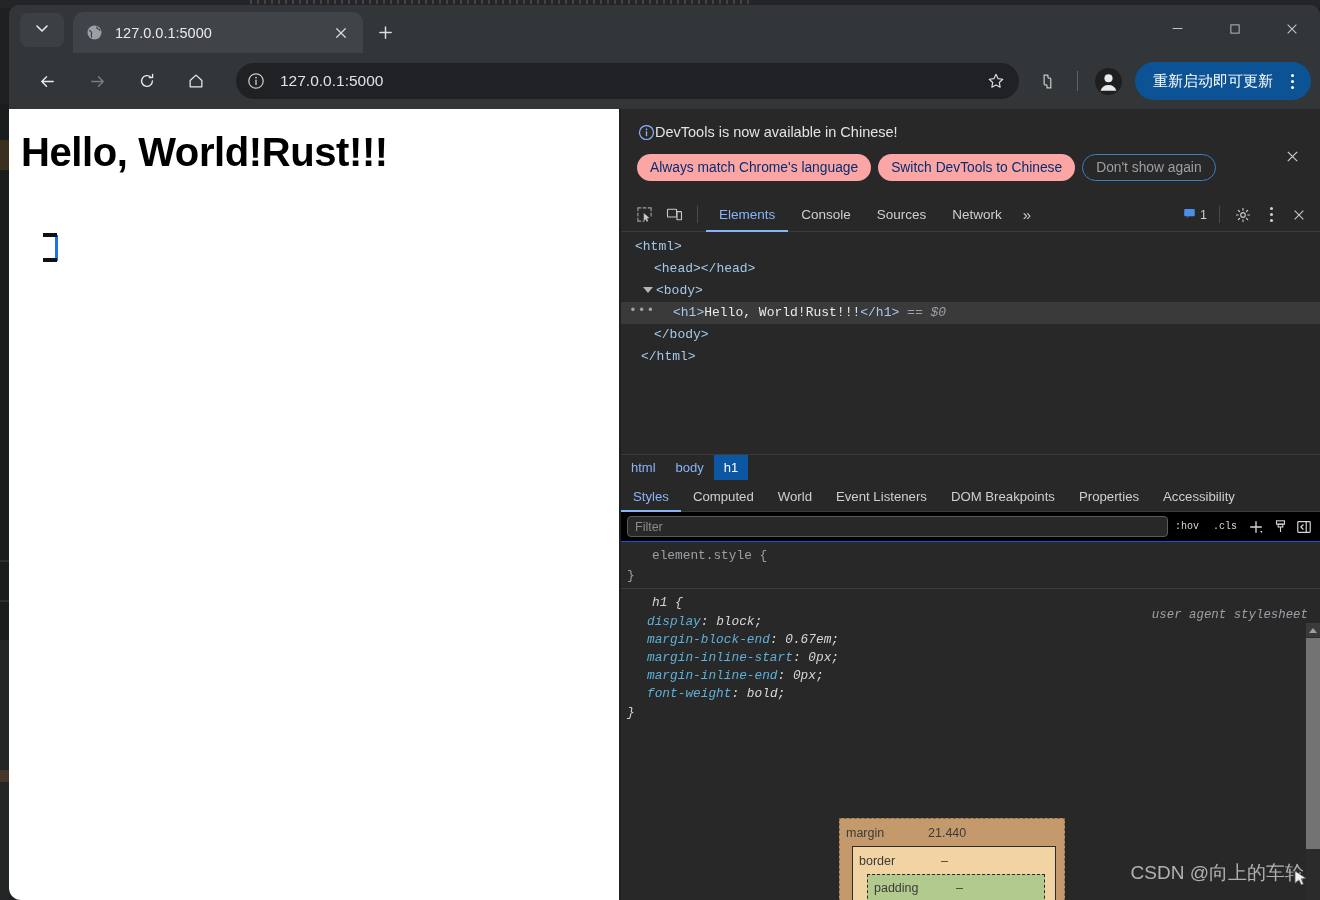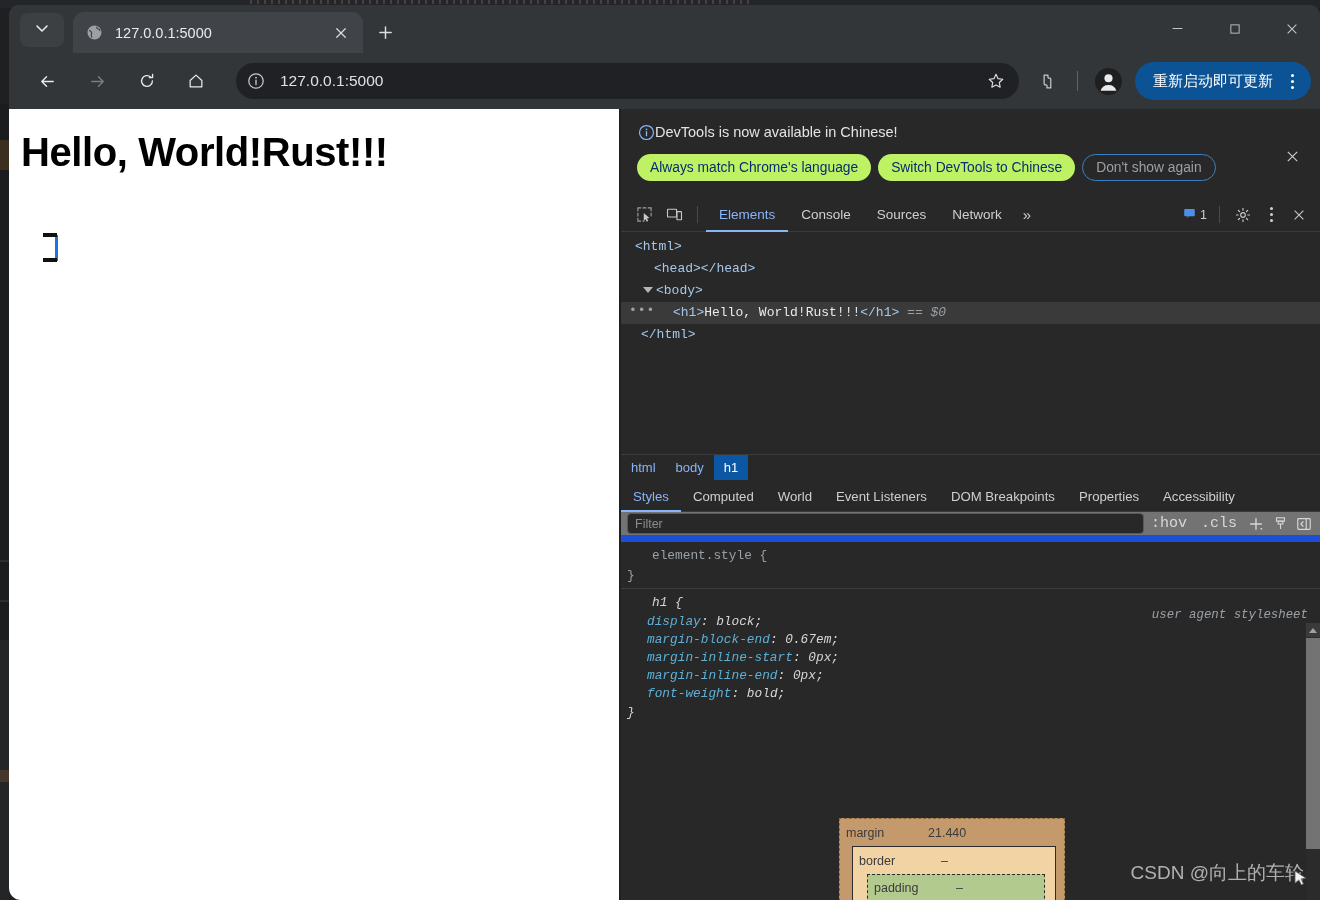--- a/index.html
+++ b/index.html
@@ -240,21 +240,21 @@
   .dt-banner-text {
     font-size: 14.5px; color: #e3e3e3;
   }
   .dt-banner-btns { display: flex; align-items: center; margin-top: 13px; }
   .dt-pill {
     height: 27px; border-radius: 14px;
     display: flex; align-items: center; padding: 0 13px;
     font-size: 13.8px; white-space: nowrap; cursor: pointer;
     margin-right: 7px;
   }
-  .dt-pill.filled { background: #bef264; color: #062e6f; }
+  .dt-pill.filled { background: #fca5a5; color: #062e6f; }
   .dt-pill.outline {
     background: transparent; color: #9aa0a6;
     border: 1px solid #3b7fc4;
   }
   .dt-banner-close {
     position: absolute; right: 17px; top: 36px;
     width: 22px; height: 22px; cursor: pointer;
     display: flex; align-items: center; justify-content: center;
   }
 
@@ -362,38 +362,38 @@
     white-space: nowrap;
   }
   .st-tab.active { color: #8ab4f8; }
   .st-tab.active::after {
     content: ""; position: absolute; left: 0; right: 0; bottom: 0;
     height: 2px; background: #8ab4f8;
   }
 
   
   .dt-filterbar {
-    height: 30px; background: #737373;
+    height: 30px; background: #000000;
     display: flex; align-items: center;
     padding: 0 4px 0 6px;
-    border-bottom: 7px solid #1d4ed8;
+    border-bottom: 1px solid #1d4ed8;
   }
   .filter-input {
     flex: 1 1 auto; height: 21px;
     background: #282828;
     border: 1px solid #5a5a5a; border-radius: 4px;
     color: #d8d8d8; font-size: 12.5px;
     padding: 0 7px;
     font-family: "Liberation Sans", sans-serif;
     outline: none;
   }
   .filter-input::placeholder { color: #8c8c8c; }
   .fb-txt {
     font-family: "Liberation Mono", monospace;
-    font-size: 15px; color: #d8d8d8;
+    font-size: 10px; color: #d8d8d8;
     padding: 0 7px; cursor: pointer; white-space: nowrap;
   }
   .fb-icon {
     width: 24px; height: 24px; display: flex;
     align-items: center; justify-content: center; cursor: pointer;
   }
 
   
   .dt-rules {
     position: relative;
@@ -706,20 +706,23 @@
           </div>
           <div class="dom-line" style="padding-left:33px">
             <span class="tag">&lt;head&gt;&lt;/head&gt;</span>
           </div>
           <div class="dom-line" style="padding-left:22px">
             <span class="dom-triangle"></span><span class="tag">&lt;body&gt;</span>
           </div>
           <div class="dom-line selected" style="padding-left:52px">
             <span class="dom-marker">•••</span><span class="tag">&lt;h1&gt;</span><span class="txt">Hello, World!Rust!!!</span><span class="tag">&lt;/h1&gt;</span> <span class="dollar">== $0</span>
           </div>
+          <div class="dom-line" style="padding-left:33px">
+            <span class="tag">&lt;/body&gt;</span>
+          </div>
           <div class="dom-line" style="padding-left:20px">
             <span class="tag">&lt;/html&gt;</span>
           </div>
         </div>
 
         <div class="dt-crumbs">
           <span class="crumb">html</span>
           <span class="crumb">body</span>
           <span class="crumb active">h1</span>
         </div>

